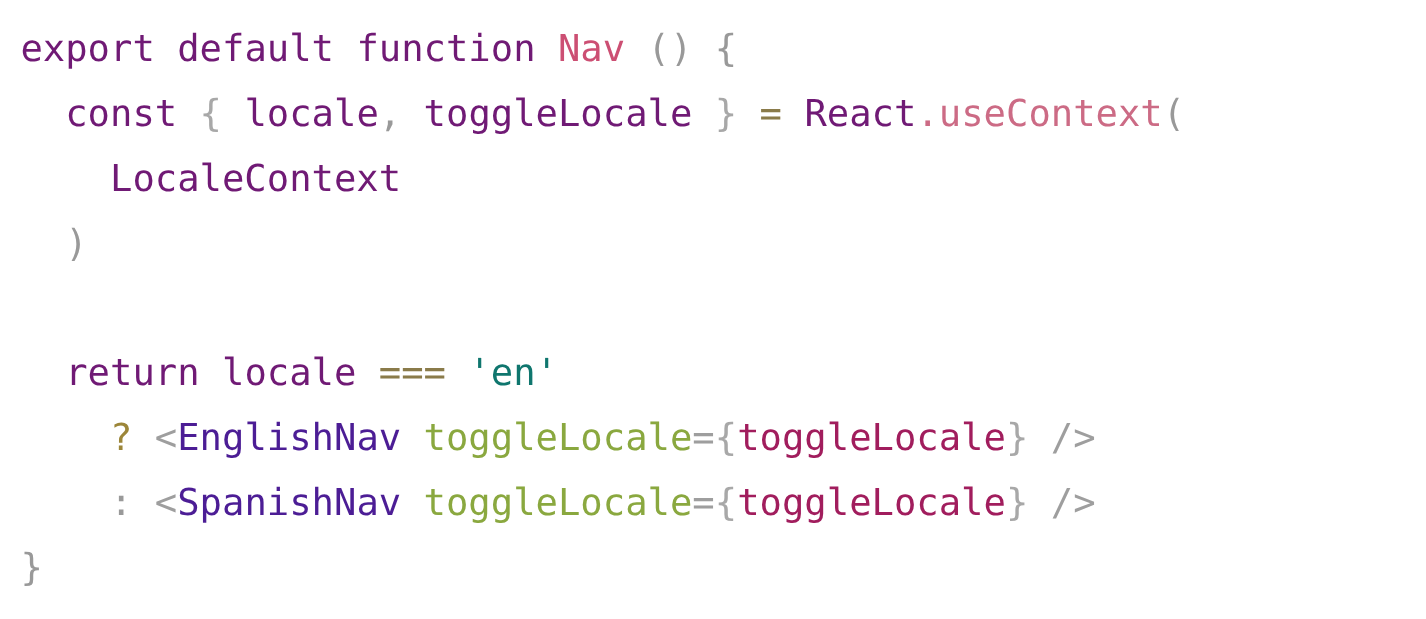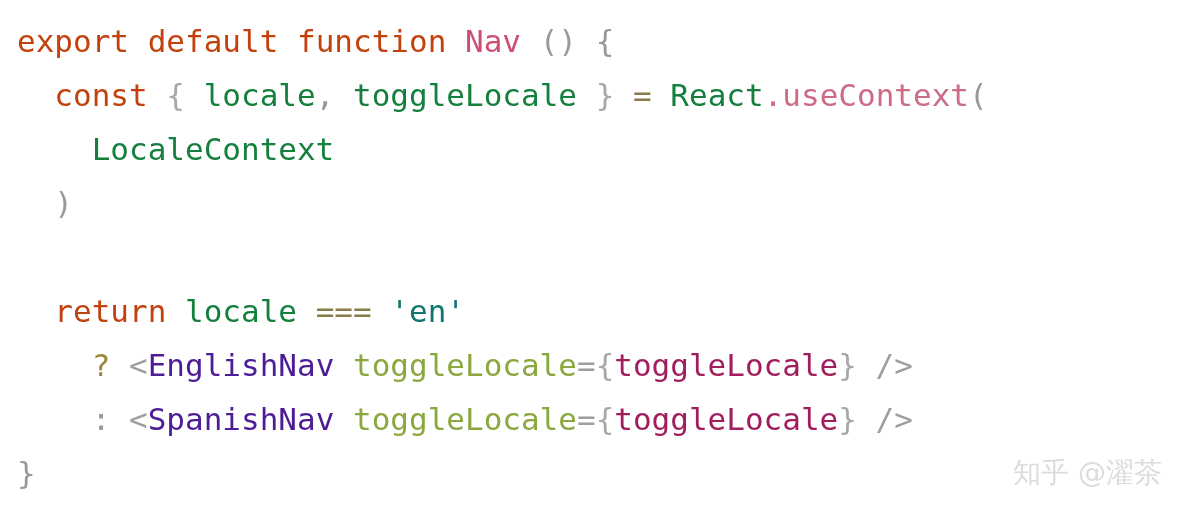--- a/index.html
+++ b/index.html
@@ -36,22 +36,22 @@
     padding-left: 17px;
     box-sizing: border-box;
     white-space: pre;
   }
 
   .code-line.blank {
     height: 54px;
   }
 
   
-  .t-keyword     { color: #c2410c; }
-  .t-plain       { color: #15803d; }
+  .t-keyword     { color: #701a75; }
+  .t-plain       { color: #701a75; }
   .t-funcname    { color: #cc4f73; margin-top: 48px; }
   .t-punct       { color: #999999; }
   .t-operator    { color: #8a7b4a; }
   .t-method      { color: #cc6b85; }
   .t-string      { color: #0f766e; }
   .t-ternary-q   { color: #9c8639; }
   .t-ternary-c   { color: #999999; }
   .t-component   { color: #4c1d95; }
   .t-attr        { color: #8aa83f; }
   .t-attrvalue   { color: #a11d5d; }
@@ -71,15 +71,14 @@
     user-select: none;
   }
 </style>
 </head>
 <body>
 
 <div id="screenshot">
 
   <div id="code-block"><div class="code-line"><span class="t-keyword">export</span><span class="t-plain"> </span><span class="t-keyword">default</span><span class="t-plain"> </span><span class="t-keyword">function</span><span class="t-plain"> </span><span class="t-funcname">Nav</span><span class="t-plain"> </span><span class="t-punct">()</span><span class="t-plain"> </span><span class="t-punct">{</span></div><div class="code-line"><span class="t-plain">  </span><span class="t-keyword">const</span><span class="t-plain"> </span><span class="t-brace">{</span><span class="t-plain"> </span><span class="t-plain">locale</span><span class="t-punct">,</span><span class="t-plain"> </span><span class="t-plain">toggleLocale</span><span class="t-plain"> </span><span class="t-brace">}</span><span class="t-plain"> </span><span class="t-operator">=</span><span class="t-plain"> </span><span class="t-plain">React</span><span class="t-method">.</span><span class="t-method">useContext</span><span class="t-punct">(</span></div><div class="code-line"><span class="t-plain">    </span><span class="t-plain">LocaleContext</span></div><div class="code-line"><span class="t-plain">  </span><span class="t-punct">)</span></div><div class="code-line blank"></div><div class="code-line"><span class="t-plain">  </span><span class="t-keyword">return</span><span class="t-plain"> </span><span class="t-plain">locale</span><span class="t-plain"> </span><span class="t-operator">===</span><span class="t-plain"> </span><span class="t-string">'en'</span></div><div class="code-line"><span class="t-plain">    </span><span class="t-ternary-q">?</span><span class="t-plain"> </span><span class="t-angle">&lt;</span><span class="t-component">EnglishNav</span><span class="t-plain"> </span><span class="t-attr">toggleLocale</span><span class="t-eq">=</span><span class="t-brace">{</span><span class="t-attrvalue">toggleLocale</span><span class="t-brace">}</span><span class="t-plain"> </span><span class="t-angle">/&gt;</span></div><div class="code-line"><span class="t-plain">    </span><span class="t-ternary-c">:</span><span class="t-plain"> </span><span class="t-angle">&lt;</span><span class="t-component">SpanishNav</span><span class="t-plain"> </span><span class="t-attr">toggleLocale</span><span class="t-eq">=</span><span class="t-brace">{</span><span class="t-attrvalue">toggleLocale</span><span class="t-brace">}</span><span class="t-plain"> </span><span class="t-angle">/&gt;</span></div><div class="code-line"><span class="t-punct">}</span></div></div>
 
-  <div id="watermark">知乎 @濯茶</div>
 
 </div>
 
 </body></html>

